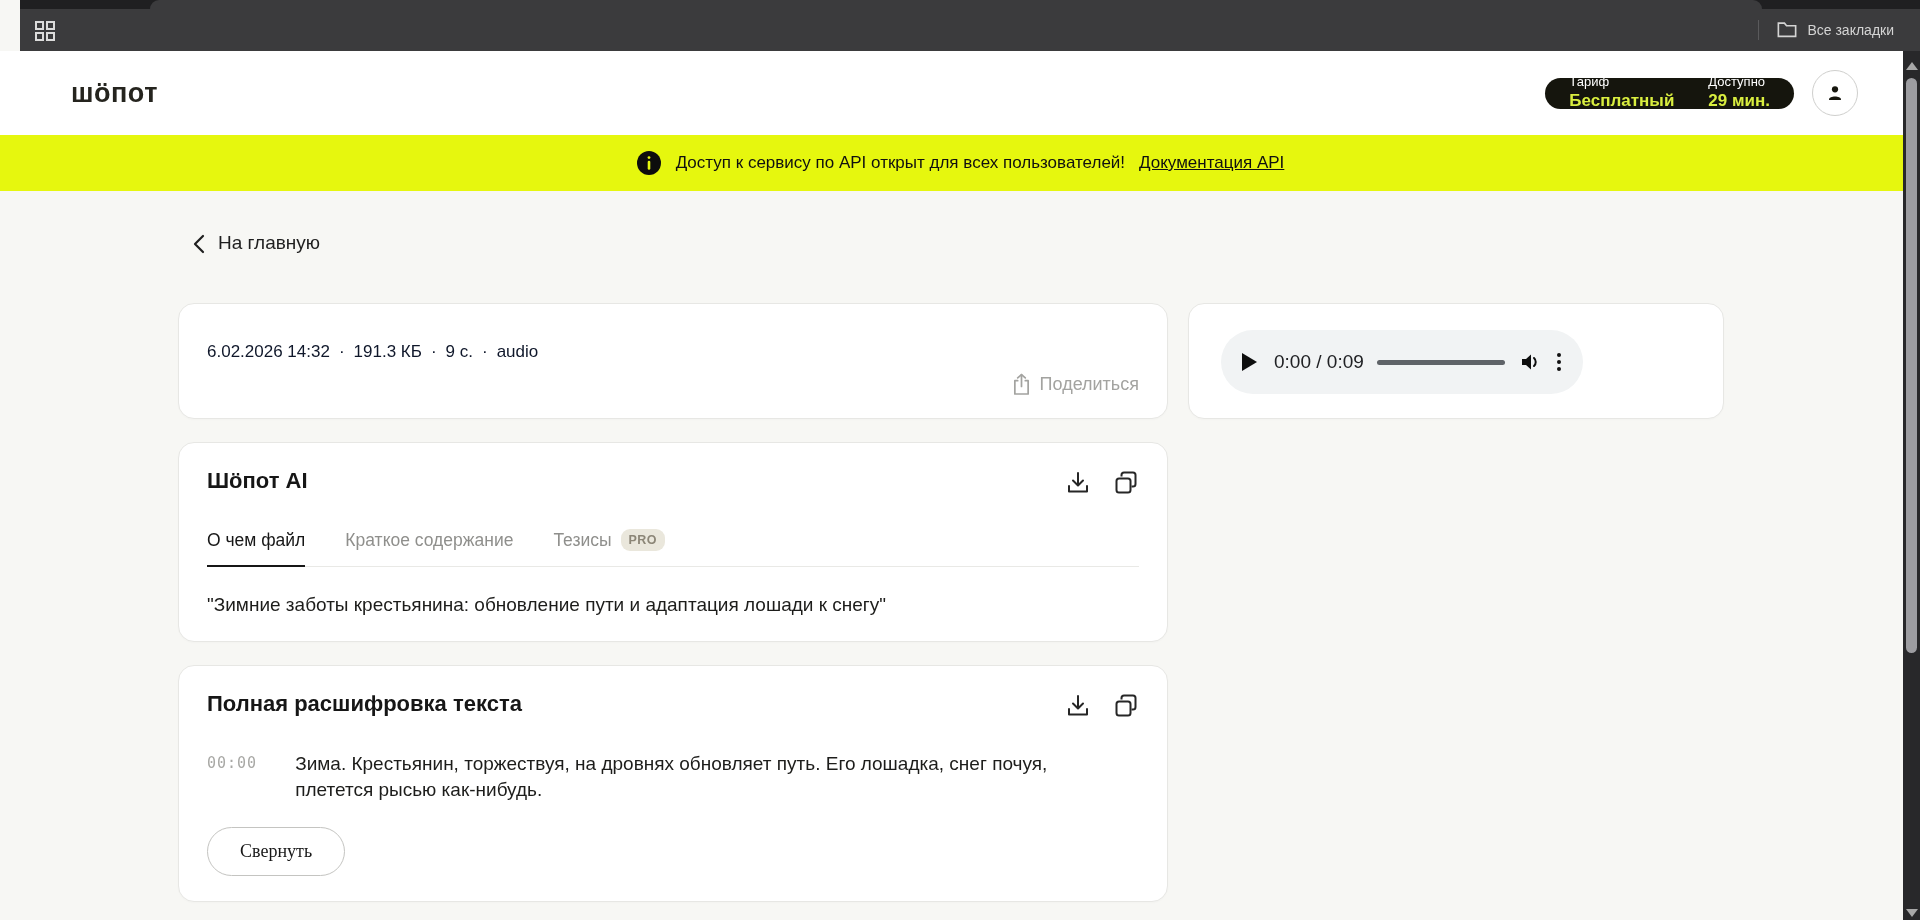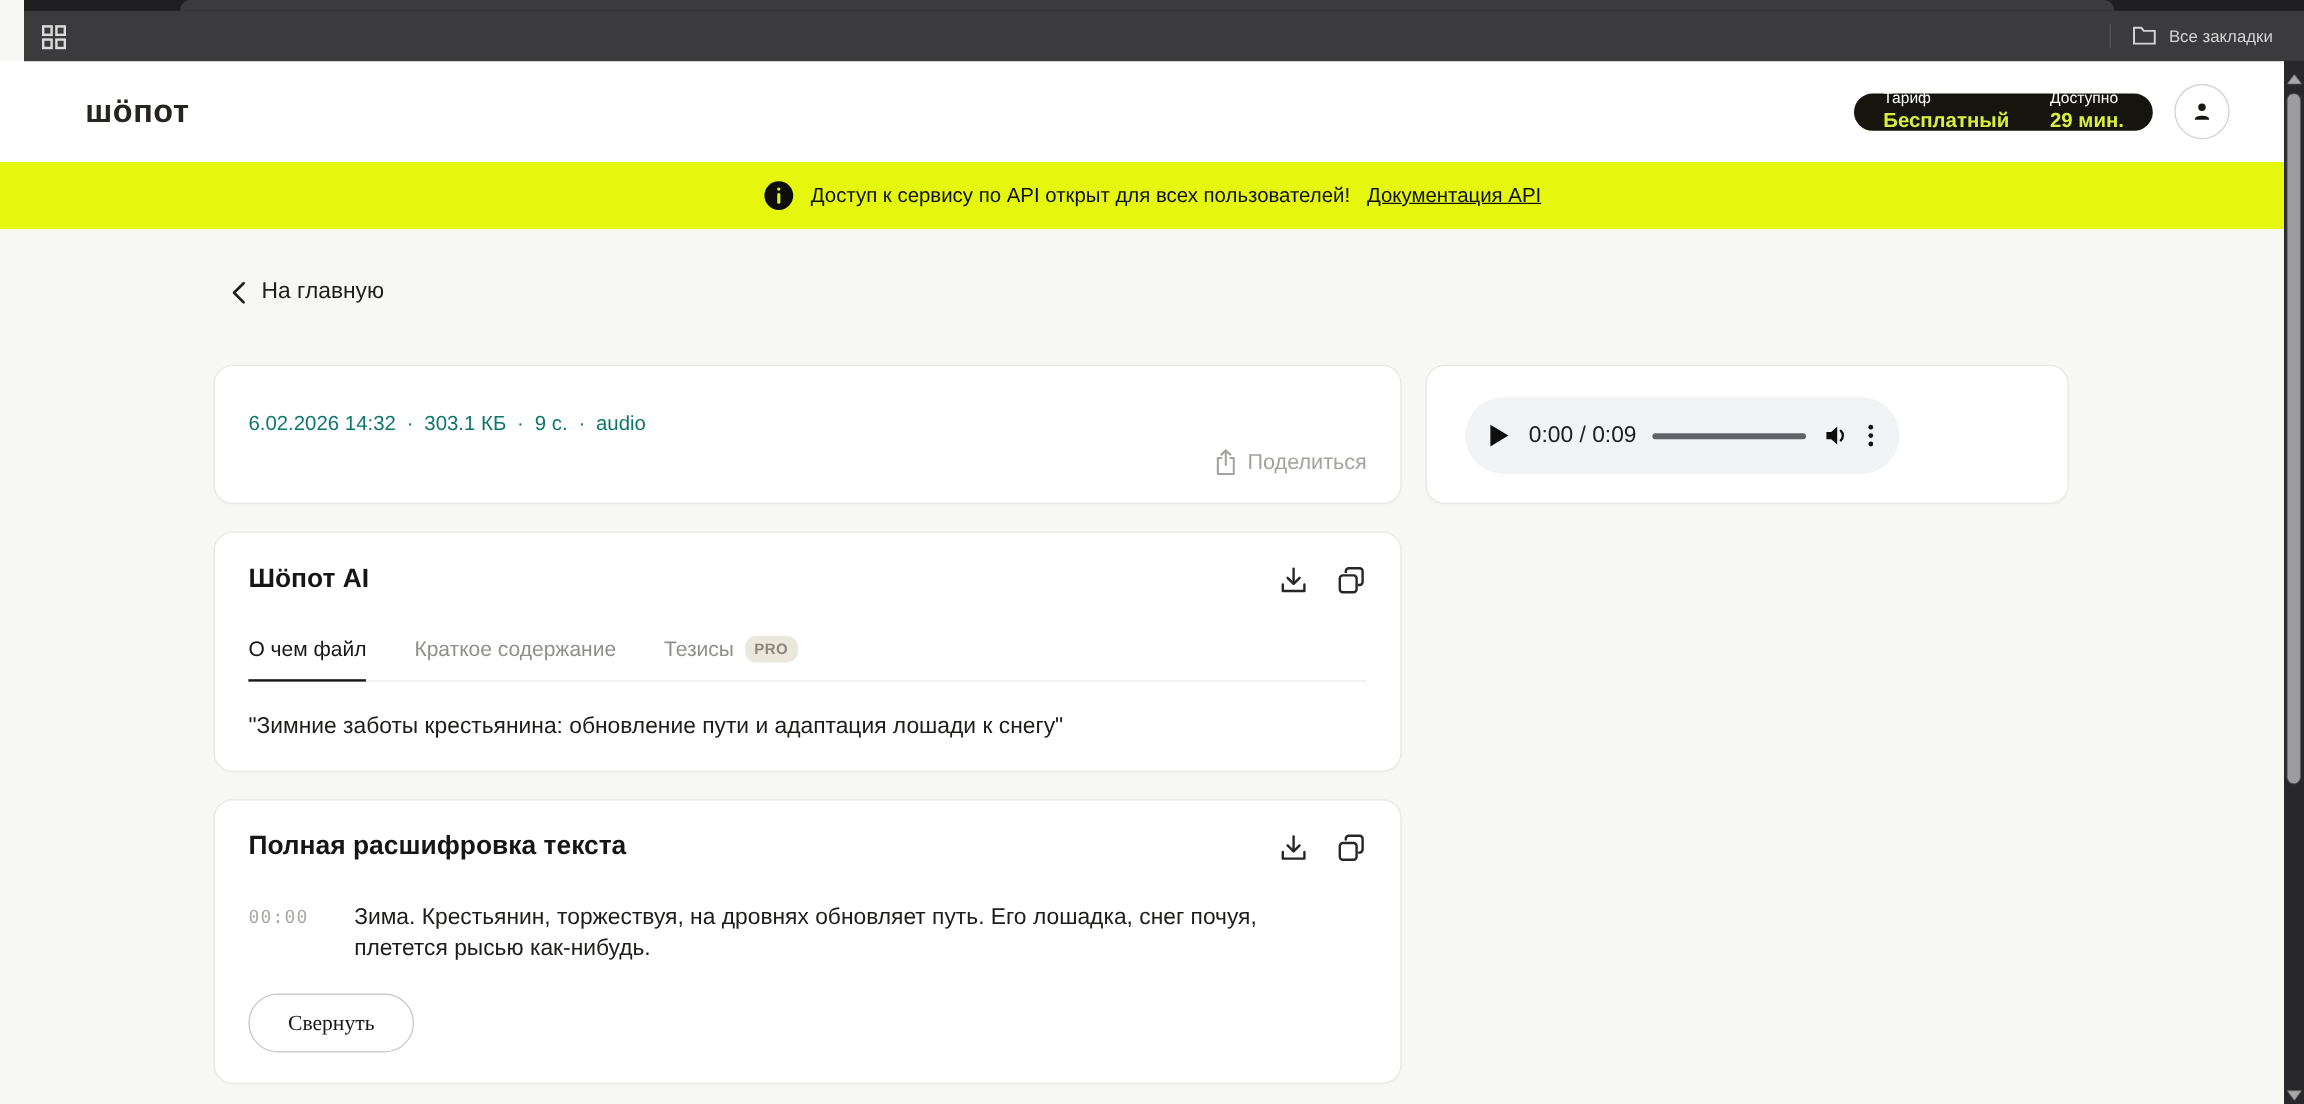--- a/index.html
+++ b/index.html
@@ -48,21 +48,21 @@
   .col-left { width:990px; display:flex; flex-direction:column; gap:23px; }
 
   .card { background:#ffffff; border:1px solid #e7e7e4; border-radius:16px; padding:25px 28px;
     box-shadow:0 1px 2px rgba(0,0,0,0.02); }
 
   
   .file-card { height:116px; position:relative; }
   .file-title-row { display:flex; align-items:center; gap:12px; }
   .file-name { font-size:22px; font-weight:700; color:#161616; }
   .pencil { color:#2a2a2a; cursor:pointer; }
-  .file-meta { margin-top:13px; font-size:17px; color:#0f766e; display:flex; gap:9px; align-items:center; }
+  .file-meta { margin-top:13px; font-size:17px; color:#0f172a; display:flex; gap:9px; align-items:center; }
   .share-btn { position:absolute; right:28px; bottom:22px; display:flex; align-items:center;
     gap:9px; color:#a3a3a0; font-size:18px; cursor:pointer; }
 
   
   .audio-card { width:536px; height:116px; padding:26px 32px; }
   .audio-player { width:362px; height:64px; background:#f1f3f4; border-radius:32px;
     display:flex; align-items:center; padding:0 20px; gap:13px; }
   .play-btn { width:20px; height:20px; color:#111; cursor:pointer; flex:0 0 auto; display:flex; align-items:center; }
   .audio-time { font-size:19px; color:#202124; white-space:nowrap; }
   .audio-track { flex:1; height:5px; background:#5f6368; border-radius:3px; cursor:pointer; }
@@ -181,21 +181,21 @@
     <span class="back-label">На главную</span>
   </div>
 
   <div class="content-grid">
     <div class="col-left">
 
       <div class="card file-card">
         <div class="file-meta">
           <span>6.02.2026 14:32</span>
           <span>·</span>
-          <span>303.1 КБ</span>
+          <span>191.3 КБ</span>
           <span>·</span>
           <span>9 с.</span>
           <span>·</span>
           <span>audio</span>
         </div>
         <div class="share-btn">
           <span>
             <svg width="19" height="23" viewBox="0 0 20 24" fill="none" stroke="currentColor" stroke-width="1.8" stroke-linecap="round" stroke-linejoin="round">
               <path d="M6 8 H3 V22 H17 V8 H14"></path>
               <path d="M10 1.5 V14"></path>

